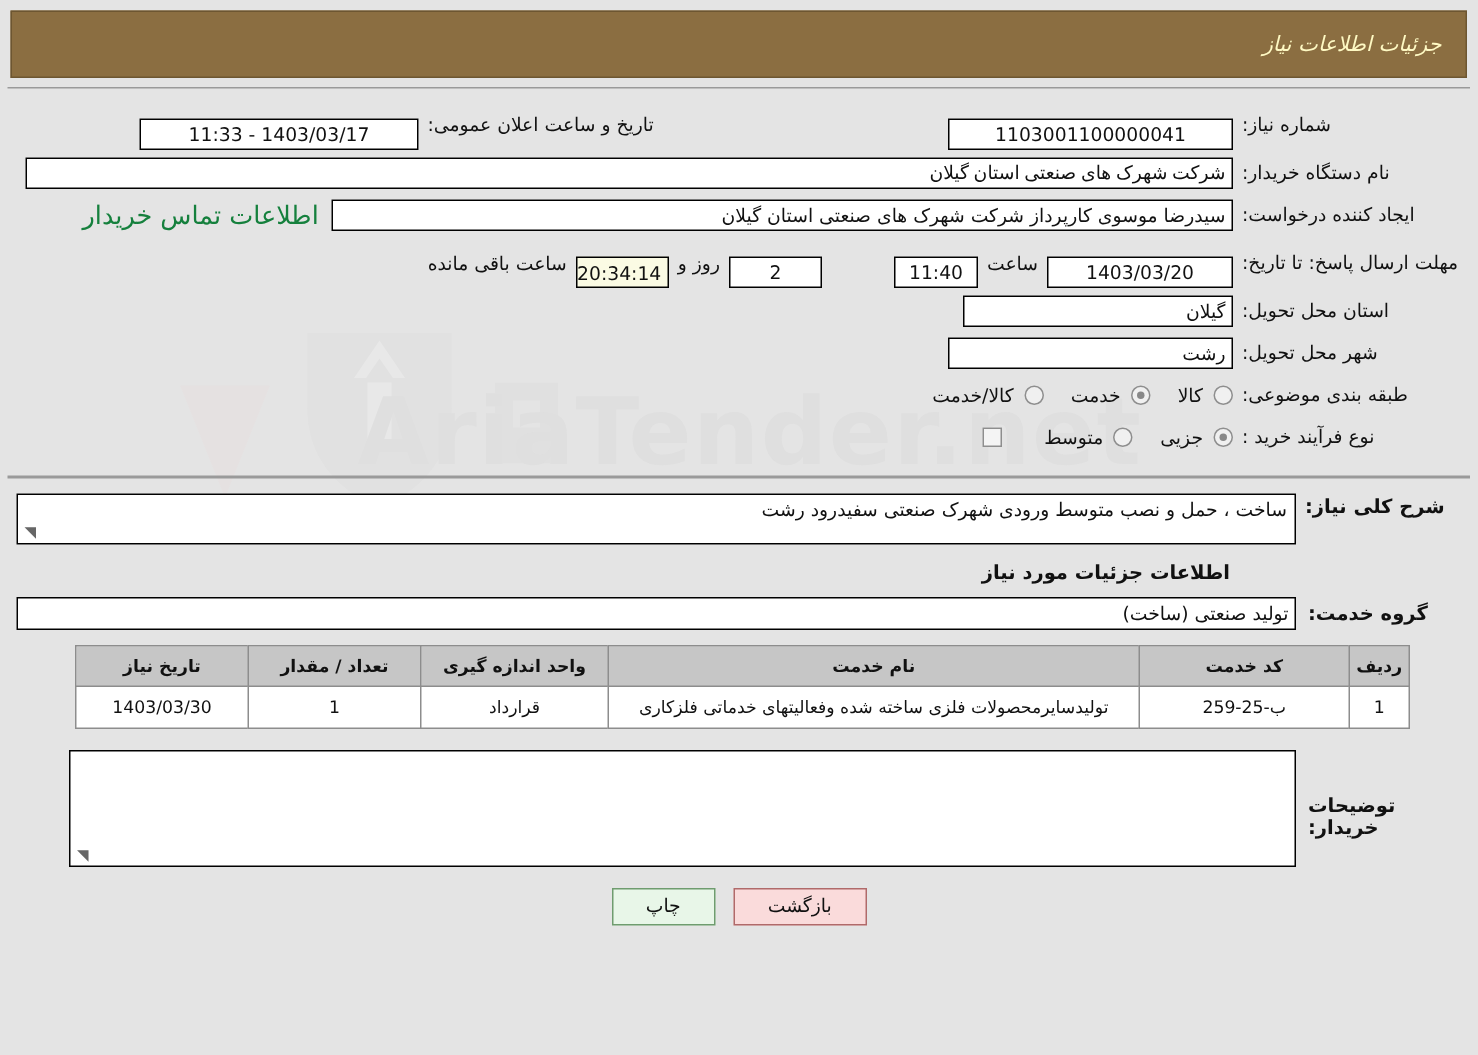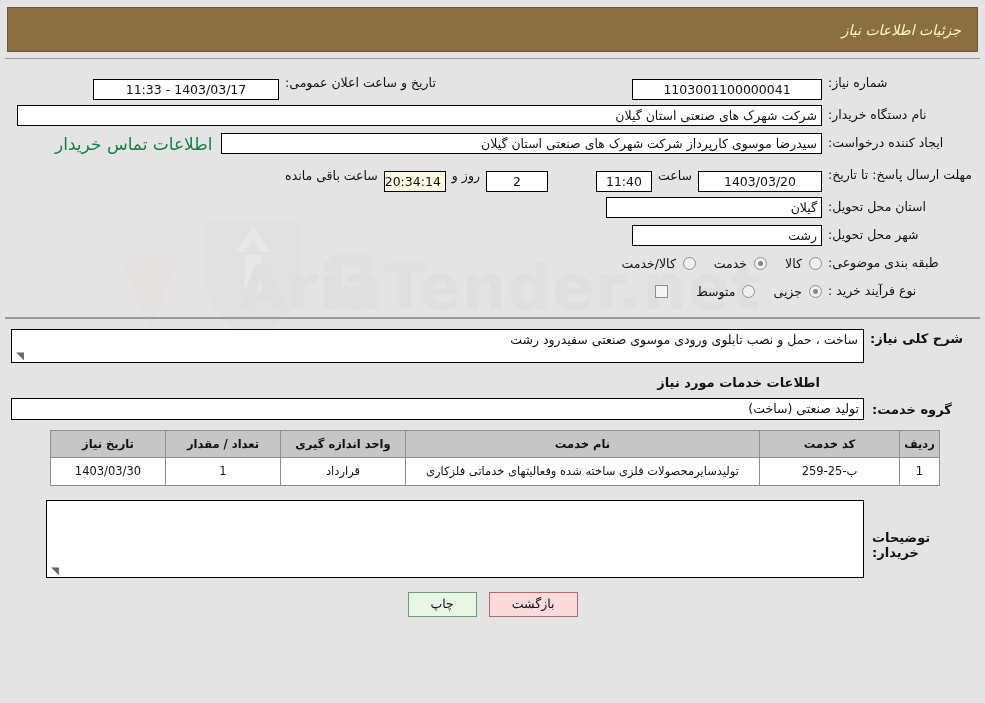--- a/index.html
+++ b/index.html
@@ -289,21 +289,21 @@
       <span class="lbl w150">شماره نیاز:</span>
       <span class="fld center" style="width:190px">1103001100000041</span>
       <span class="gap"></span>
       <span class="lbl">تاریخ و ساعت اعلان عمومی:</span>
       <span class="fld center" style="width:186px">1403/03/17 - 11:33</span>
       <span style="width:82px"></span>
     </div>
 
     <div class="row">
       <span class="lbl w150">نام دستگاه خریدار:</span>
-      <span class="fld" style="flex:1 1 auto; margin-left:6px;">شرکت شهرک های صنعتی استان گیلان</span>
+      <span class="fld" style="flex:1 1 auto; margin-left:6px;font-family:Liberation Serif, serif;">شرکت شهرک های صنعتی استان گیلان</span>
     </div>
 
     <div class="row">
       <span class="lbl w150">ایجاد کننده درخواست:</span>
       <span class="fld" style="flex:1 1 auto;">سیدرضا موسوی کارپرداز  شرکت شهرک های صنعتی استان گیلان</span>
       <span class="link">اطلاعات تماس خریدار</span>
     </div>
 
     <div class="row">
       <span class="lbl w150">مهلت ارسال پاسخ: تا تاریخ:</span>
@@ -313,21 +313,21 @@
       <span style="width:48px"></span>
       <span class="fld center" style="width:62px">2</span>
       <span class="inline-lbl">روز و</span>
       <span class="fld cream center" style="width:62px">20:34:14</span>
       <span class="inline-lbl">ساعت باقی مانده</span>
       <span class="gap"></span>
     </div>
 
     <div class="row">
       <span class="lbl w150">استان محل تحویل:</span>
-      <span class="fld" style="width:216px">گیلان</span>
+      <span class="fld" style="width:180px">گیلان</span>
       <span class="gap"></span>
     </div>
 
     <div class="row">
       <span class="lbl w150">شهر محل تحویل:</span>
       <span class="fld" style="width:190px">رشت</span>
       <span class="gap"></span>
     </div>
 
     <div class="row">
@@ -355,26 +355,26 @@
       <span class="checkbox"></span>
       <span class="gap"></span>
     </div>
 
   </div>
 
   <div class="panel2">
     <div class="desc-row">
       <span class="desc-label">شرح کلی نیاز:</span>
       <div class="textarea">
-        <span>ساخت ، حمل و نصب تابلوی ورودی موسوی صنعتی سفیدرود رشت</span>
+        <span>ساخت ، حمل و نصب متوسط ورودی شهرک صنعتی سفیدرود رشت</span>
         <span class="resize-grip">◥</span>
       </div>
     </div>
 
-    <div class="section-title indent">اطلاعات خدمات مورد نیاز</div>
+    <div class="section-title indent">اطلاعات جزئیات مورد نیاز</div>
 
     <div class="svc-row">
       <span class="svc-label">گروه خدمت:</span>
       <span class="fld" style="flex:1 1 auto; height:22px; line-height:20px;">تولید صنعتی (ساخت)</span>
     </div>
 
     <div class="tbl-wrap">
       <table class="items">
         <thead>
           <tr>

